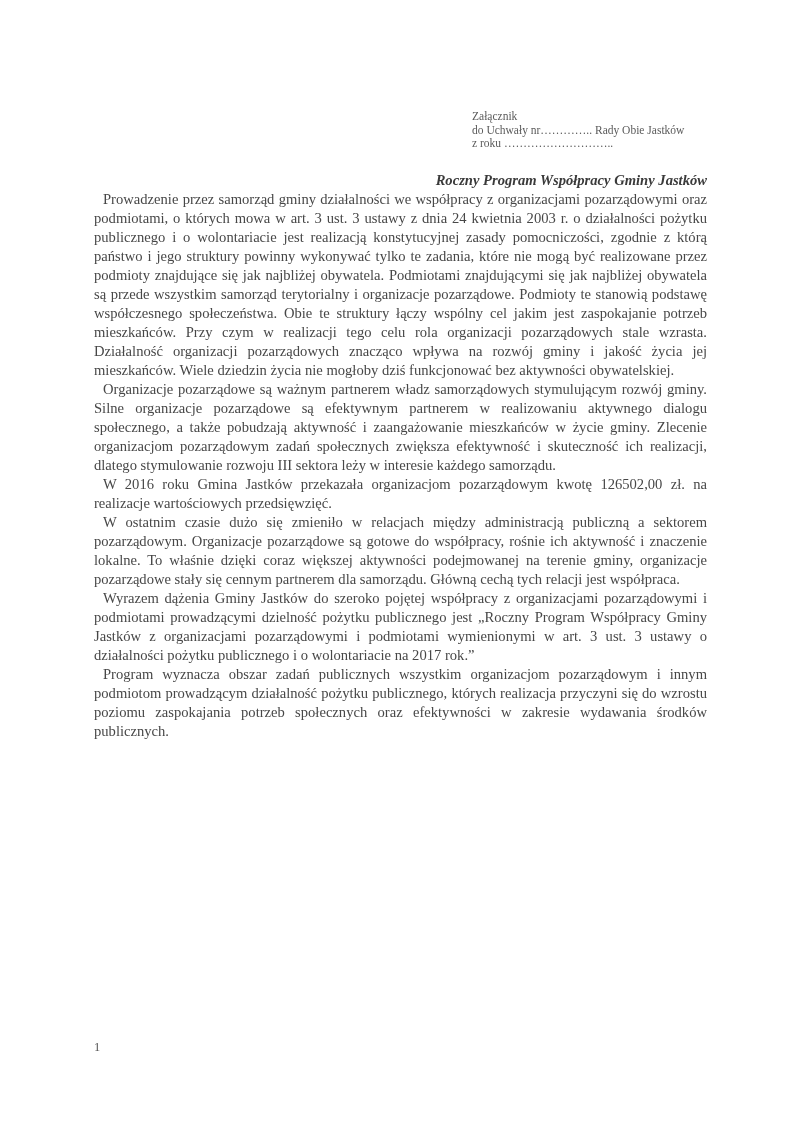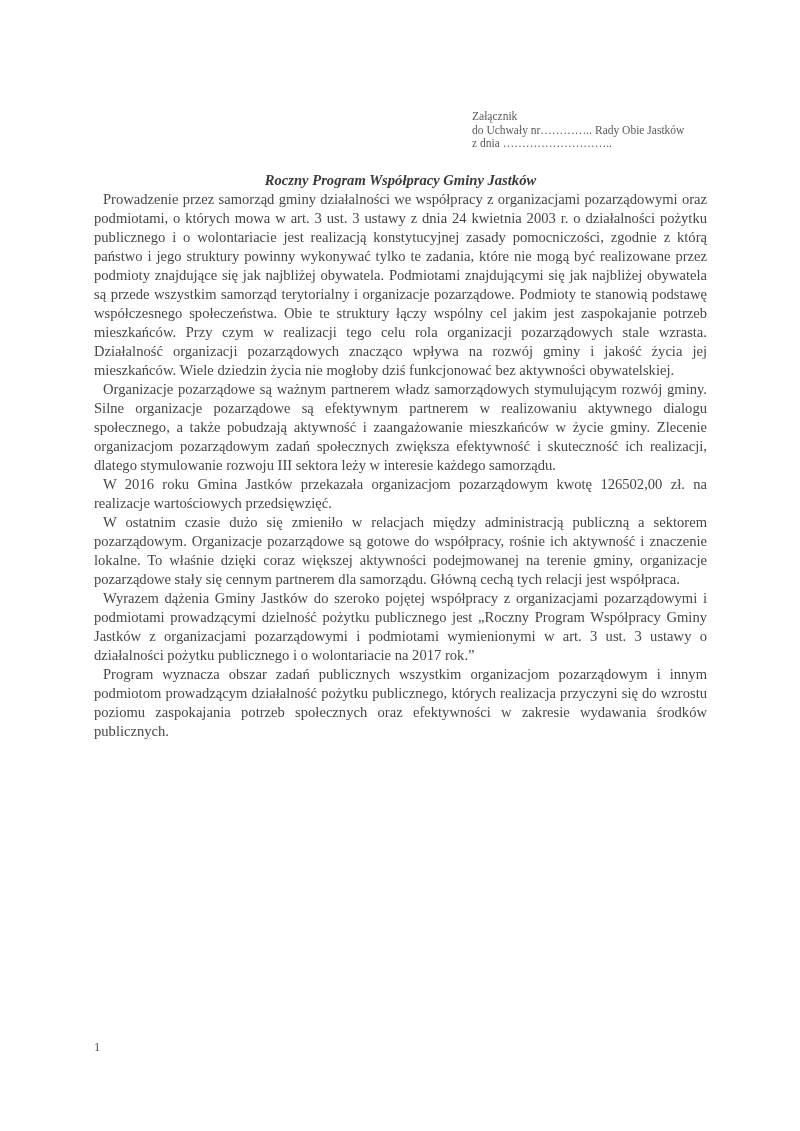--- a/index.html
+++ b/index.html
@@ -25,21 +25,21 @@
     color: #5a5a5a;
     white-space: nowrap;
   }
   .content {
     position: absolute;
     left: 94px;
     top: 171px;
     width: 613px;
   }
   .title {
-    text-align: center;
+    text-align: right;
     font-weight: bold;
     color: #3a3a3a;
     font-size: 14.6px;
     line-height: 19px;
     margin: 0;
   }
   .title .it { font-style: italic; }
   .body-text {
     color: #474747;
     font-size: 14.6px;
@@ -59,21 +59,21 @@
   }
 </style>
 </head>
 <body>
 
 <div class="page">
 
   <div class="attachment">
     <div>Załącznik</div>
     <div>do Uchwały nr………….. Rady Obie Jastków</div>
-    <div>z dnia ………………………..</div>
+    <div>z roku ………………………..</div>
   </div>
 
   <div class="content">
 
     <div class="title">
       <div><span class="it">Roczny Program Współpracy Gminy Jastków</span></div>
     </div>
 
     <div class="body-text">
       <p>Prowadzenie przez samorząd gminy działalności we współpracy z organizacjami pozarządowymi oraz podmiotami, o których mowa w art. 3 ust. 3 ustawy z dnia 24 kwietnia 2003 r. o działalności pożytku publicznego i o wolontariacie jest realizacją konstytucyjnej zasady pomocniczości, zgodnie z którą państwo i jego struktury powinny wykonywać tylko te zadania, które nie mogą być realizowane przez podmioty znajdujące się jak najbliżej obywatela. Podmiotami znajdującymi się jak najbliżej obywatela są przede wszystkim samorząd terytorialny i organizacje pozarządowe. Podmioty te stanowią podstawę współczesnego społeczeństwa. Obie te struktury łączy wspólny cel jakim jest zaspokajanie potrzeb mieszkańców. Przy czym w realizacji tego celu rola organizacji pozarządowych stale wzrasta. Działalność organizacji pozarządowych znacząco wpływa na rozwój gminy i jakość życia jej mieszkańców. Wiele dziedzin życia nie mogłoby dziś funkcjonować bez aktywności obywatelskiej.</p>

